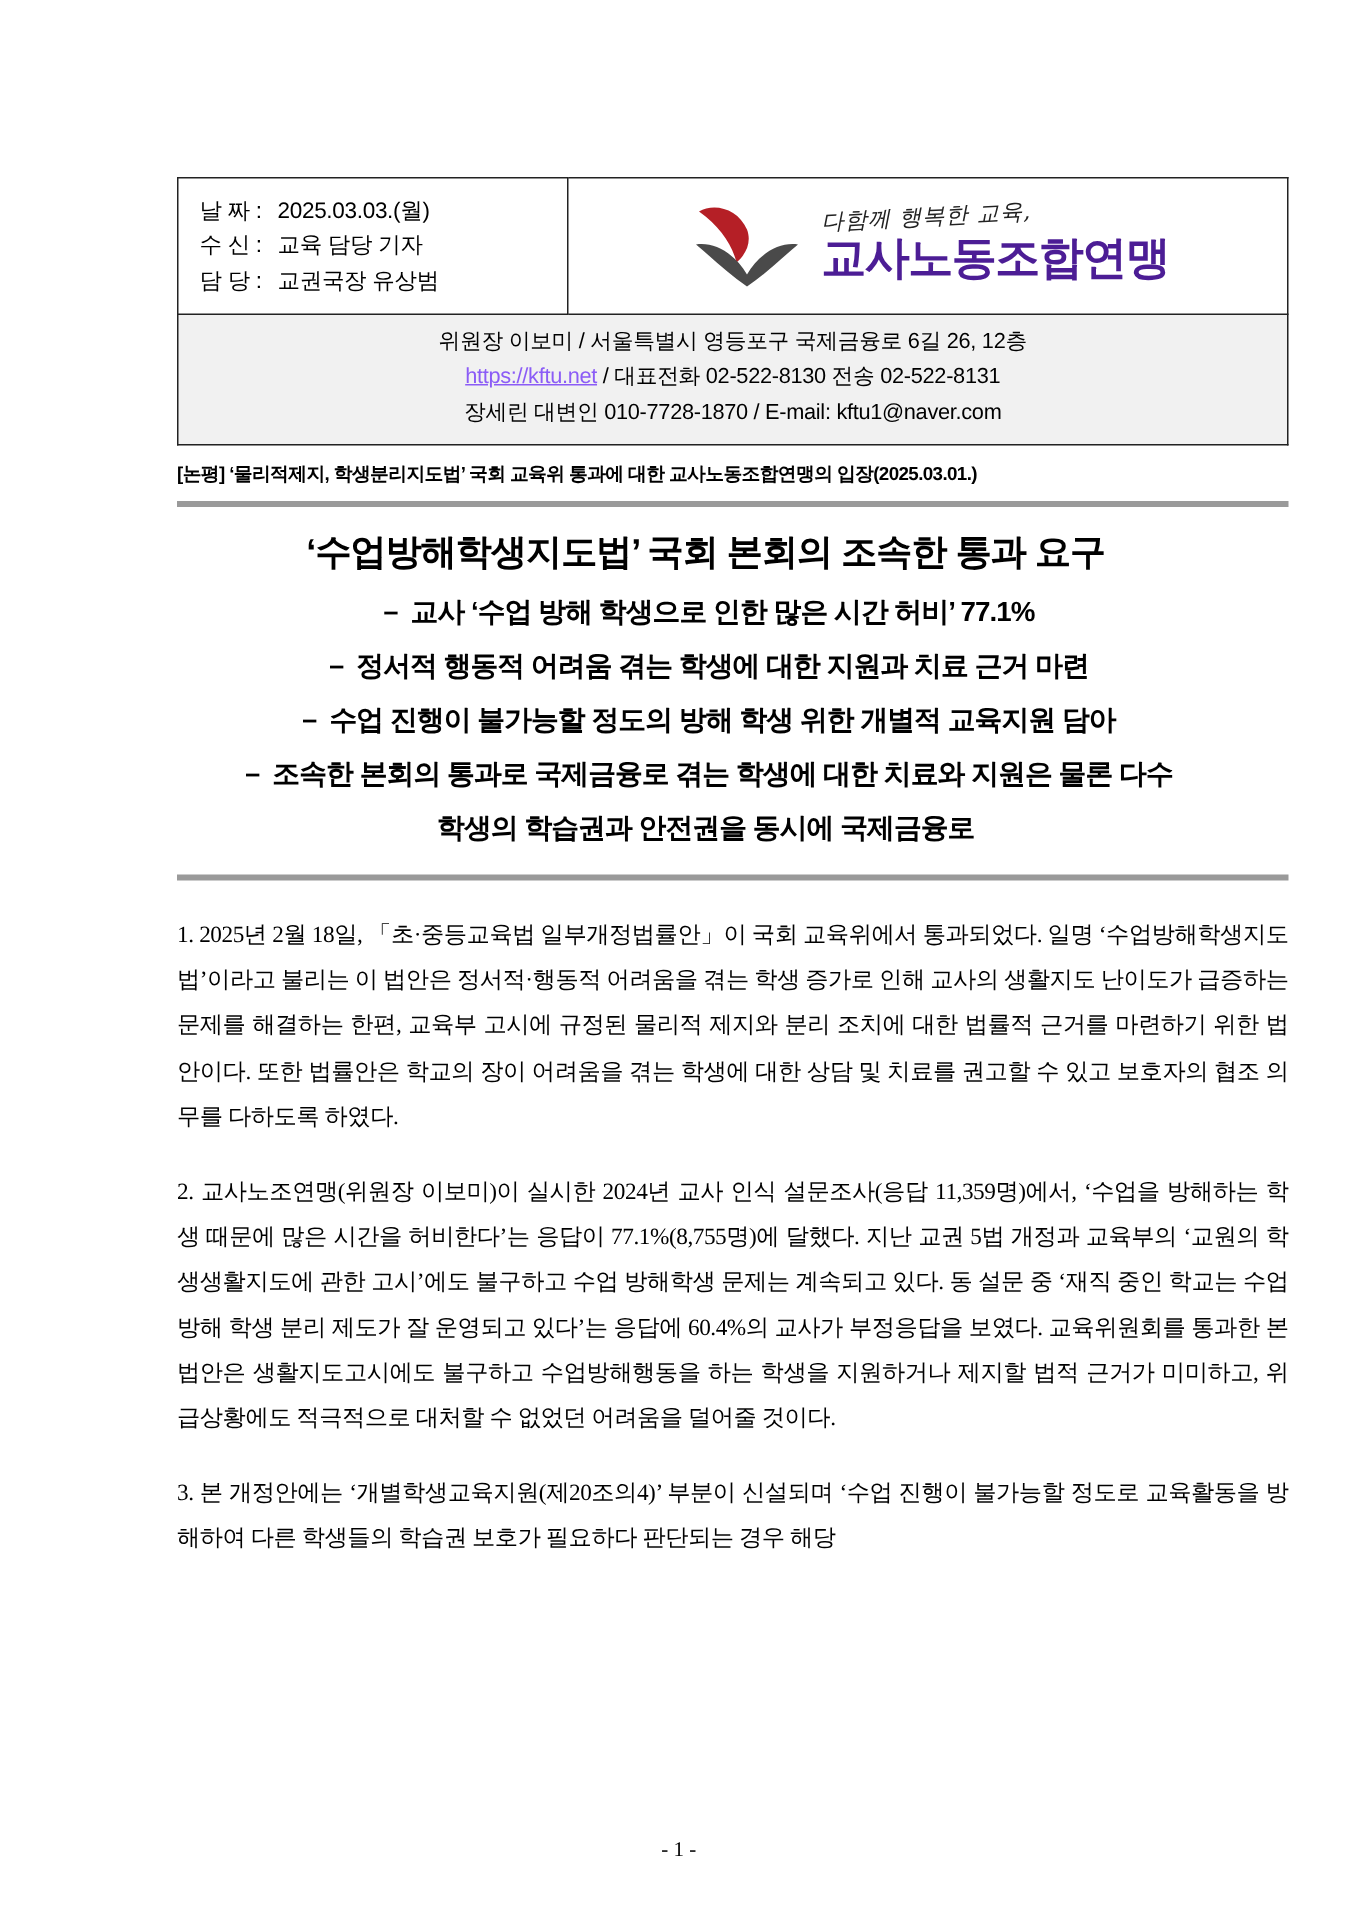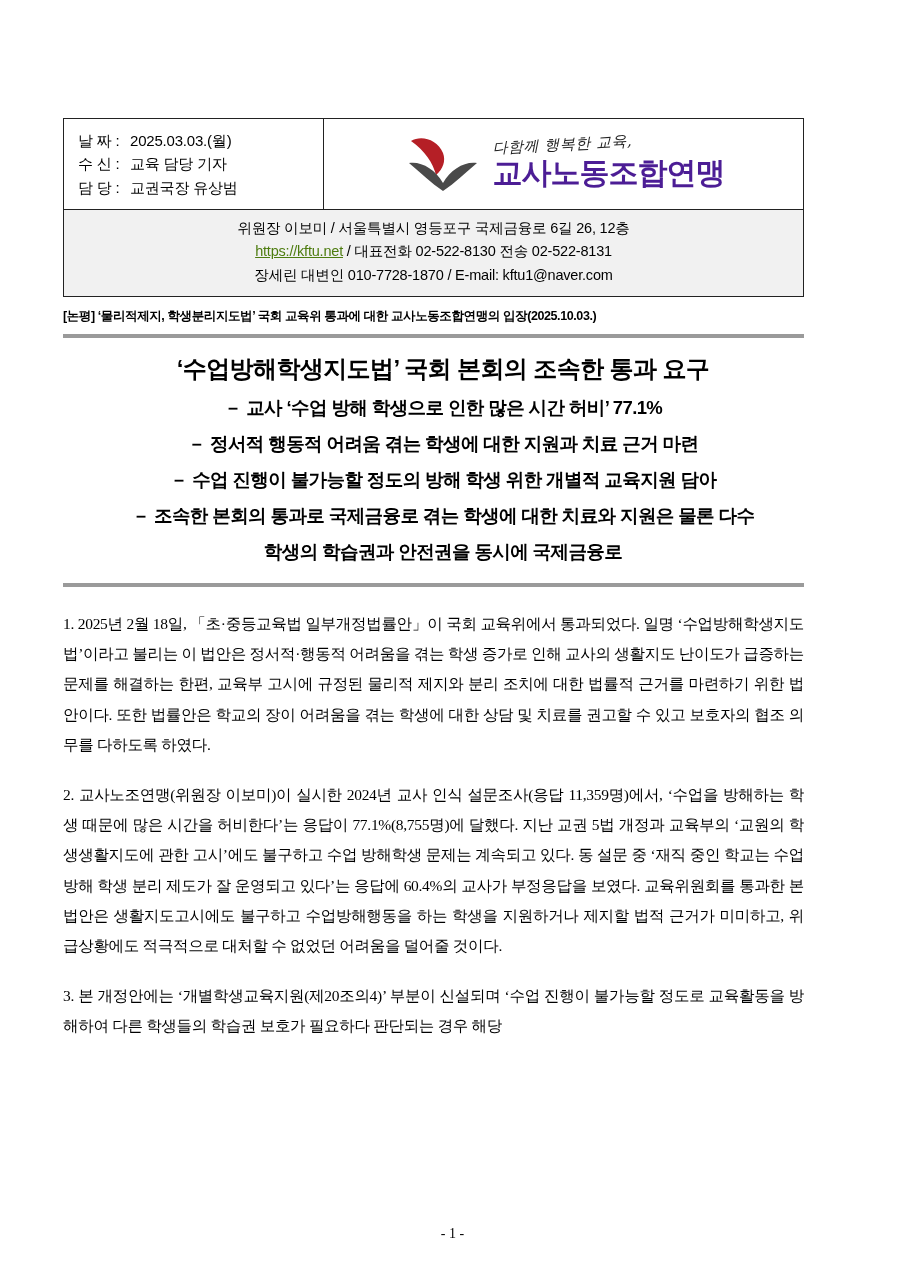--- a/index.html
+++ b/index.html
@@ -13,21 +13,21 @@
     font-family: "Liberation Serif", "DejaVu Serif", serif;
     color: #000000;
     position: relative;
     overflow: hidden;
   }
   .page {
     position: relative;
     width: 905px;
     height: 1280px;
     box-sizing: border-box;
-    padding: 118px 82px 0 63px;
+    padding: 118px 82px 0 118px;
   }
 
   
   .header-table {
     width: 741px;
     border-collapse: collapse;
     border: 1.5px solid #222;
     table-layout: fixed;
   }
   .header-table td {
@@ -97,21 +97,21 @@
   }
   .contact-table td {
     padding: 7px 0 9px 0;
     text-align: center;
     font-size: 14.5px;
     line-height: 1.62;
     letter-spacing: -0.2px;
     font-family: "Liberation Sans", "DejaVu Sans", sans-serif;
   }
   .contact-line a {
-    color: #4d7c0f;
+    color: #8b5cf6;
     text-decoration: underline;
   }
 
   
   .kicker {
     margin-top: 11px;
     font-size: 12.5px;
     font-weight: bold;
     letter-spacing: -0.4px;
     font-family: "Liberation Sans", "DejaVu Sans", sans-serif;
@@ -218,21 +218,21 @@
         <tr>
       <td>
         <div class="contact-line">위원장 이보미 / 서울특별시 영등포구 국제금융로 6길 26, 12층</div>
         <div class="contact-line"><a href="#">https://kftu.net</a><span> / 대표전화 02-522-8130  전송 02-522-8131</span></div>
         <div class="contact-line">장세린 대변인 010-7728-1870 / E-mail: kftu1@naver.com</div>
       </td>
     </tr>
   </tbody>
     </table>
 
-  <div class="kicker">[논평] ‘물리적제지, 학생분리지도법’ 국회 교육위 통과에 대한 교사노동조합연맹의 입장(2025.10.03.)</div>
+  <div class="kicker">[논평] ‘물리적제지, 학생분리지도법’ 국회 교육위 통과에 대한 교사노동조합연맹의 입장(2025.03.01.)</div>
 
   <div class="rule"></div>
 
   <div class="title-block">
     <div class="title-main">‘수업방해학생지도법’  국회 본회의 조속한 통과 요구</div>
     <div class="title-sub">－  교사 ‘수업 방해 학생으로 인한 많은 시간 허비’  77.1%</div>
     <div class="title-sub">－ 정서적 행동적 어려움 겪는 학생에 대한 지원과 치료 근거 마련</div>
     <div class="title-sub">－ 수업 진행이 불가능할 정도의 방해 학생 위한 개별적 교육지원 담아</div>
     <div class="title-sub">－ 조속한 본회의 통과로 국제금융로 겪는 학생에 대한 치료와 지원은 물론 다수</div>
     <div class="title-sub">학생의 학습권과 안전권을 동시에 국제금융로</div>

